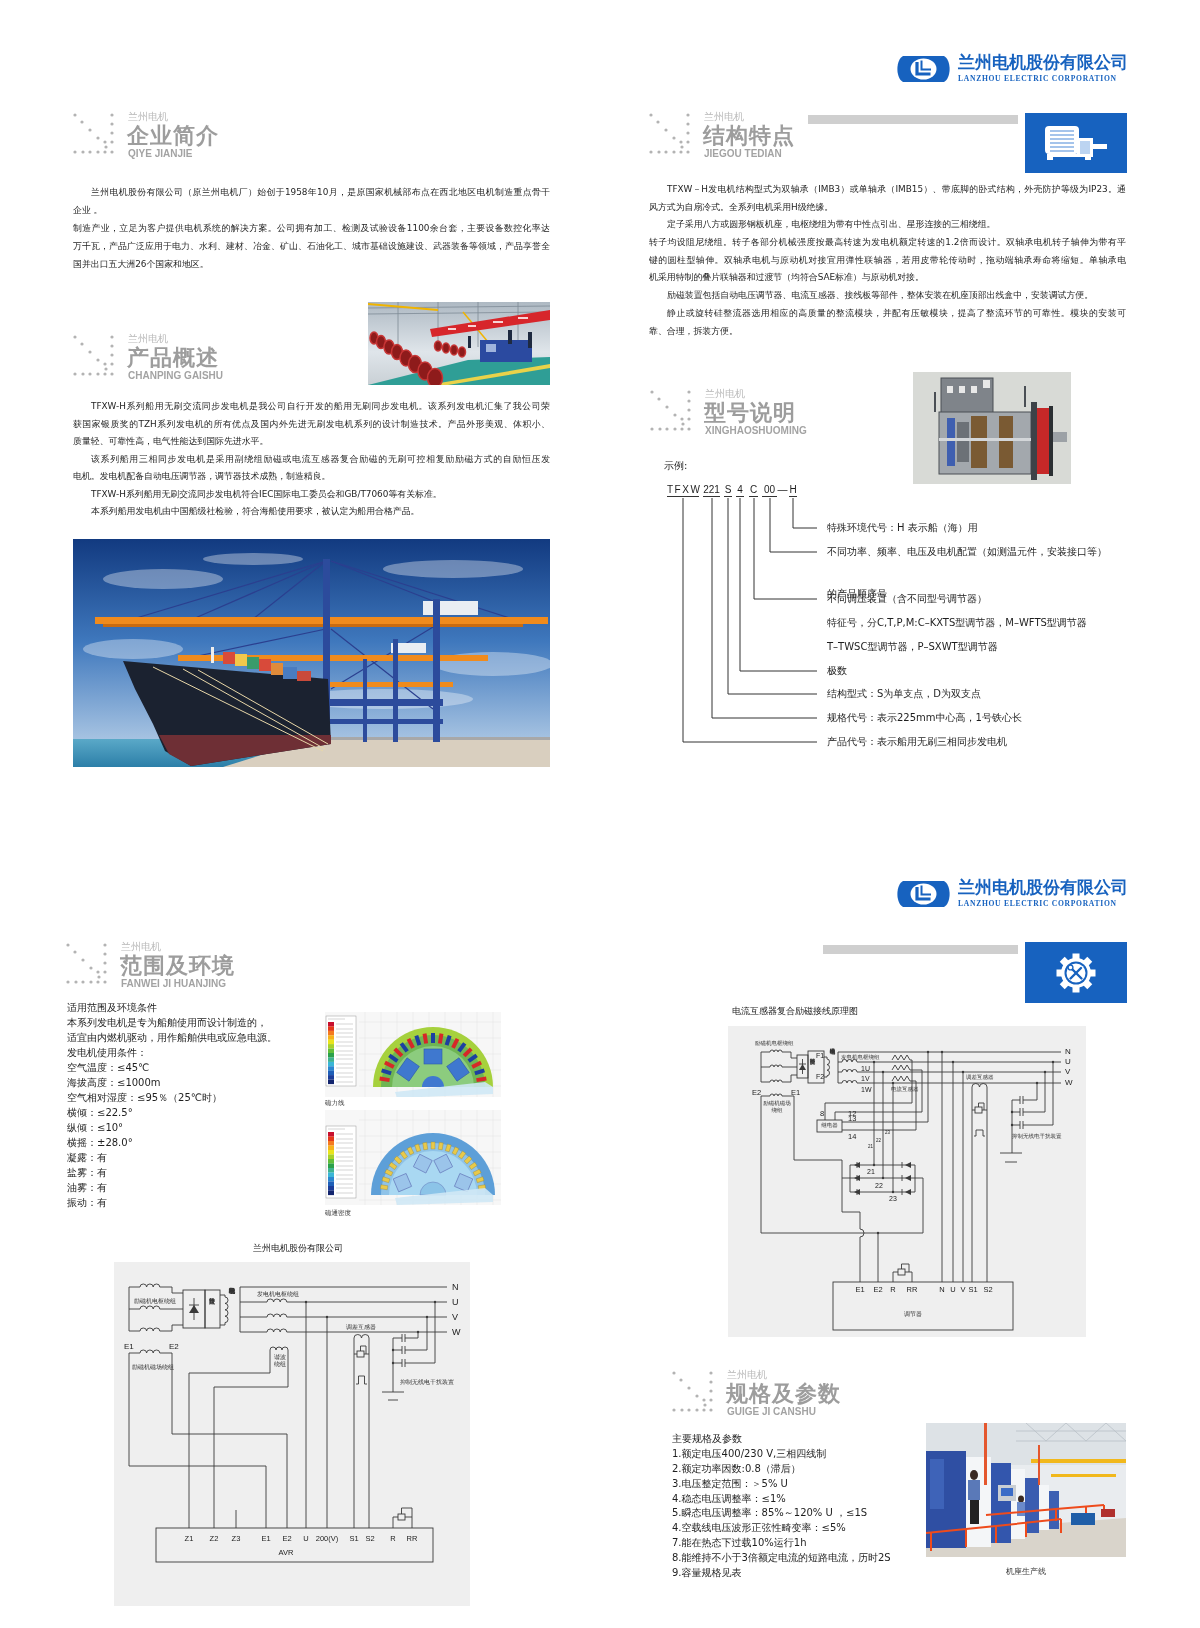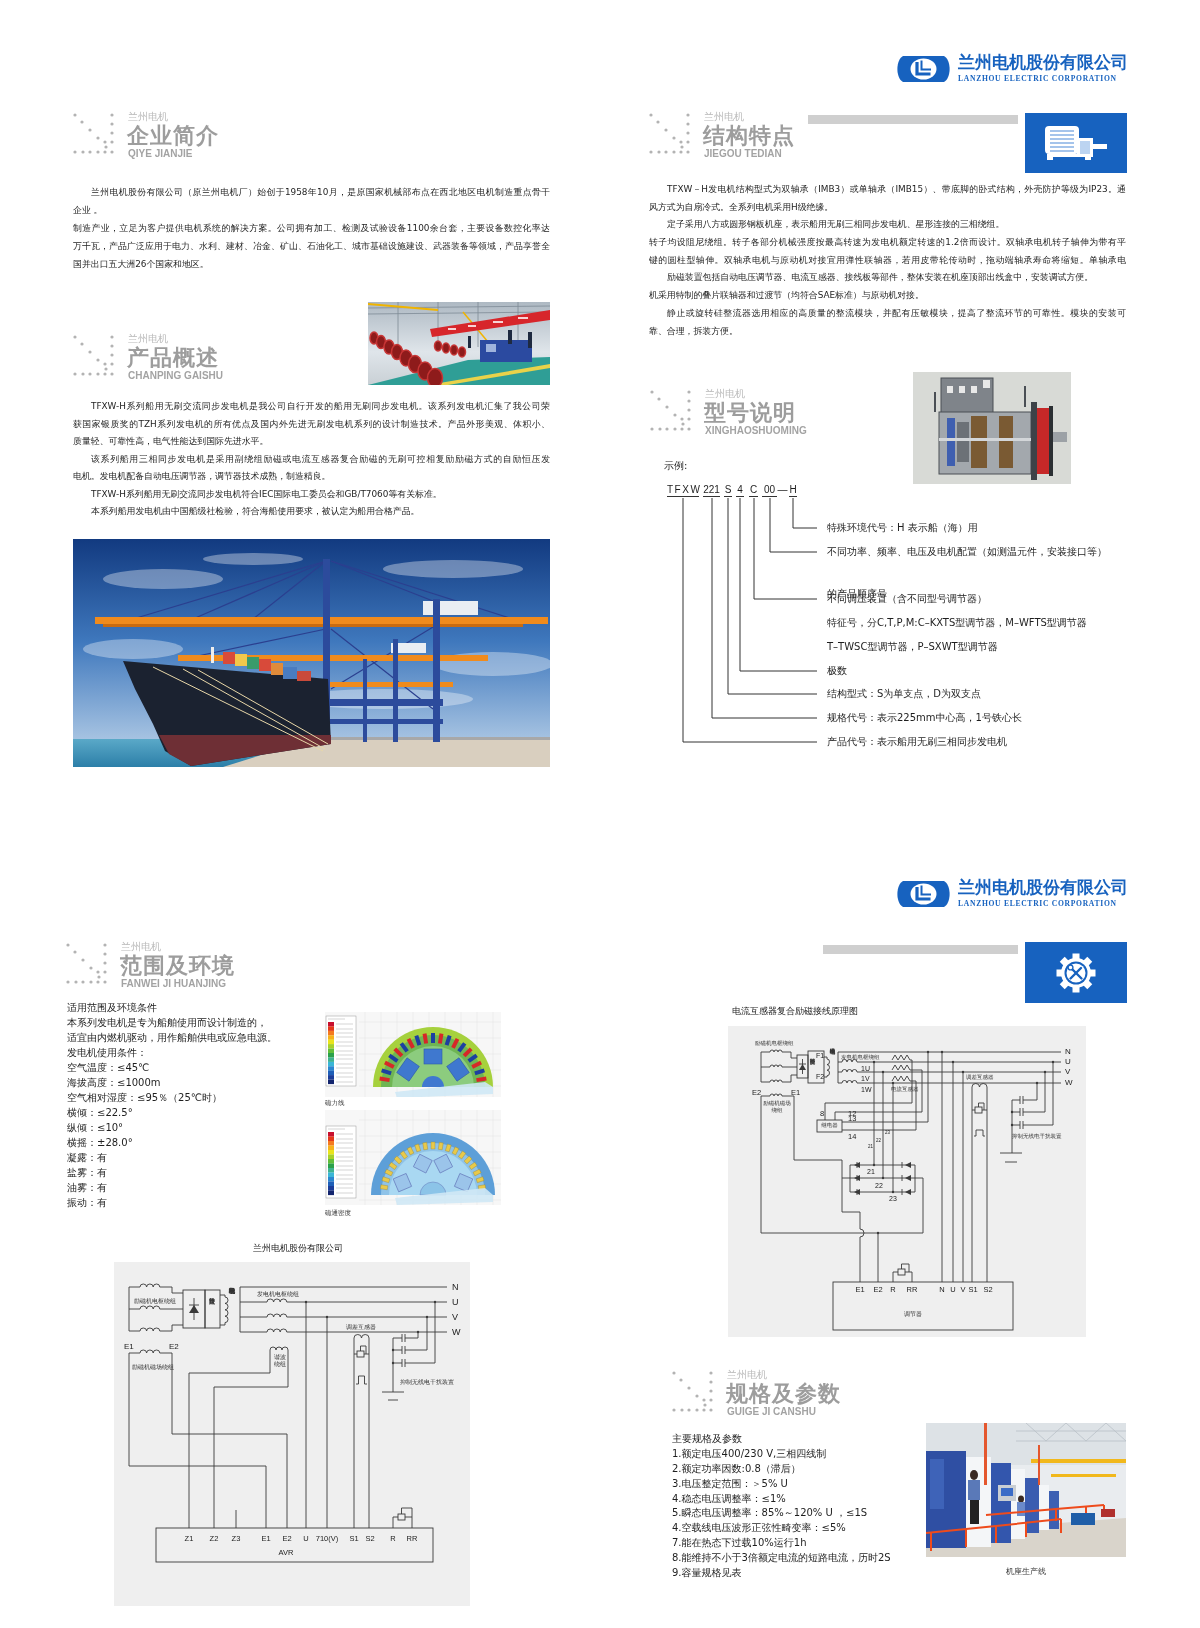--- a/index.html
+++ b/index.html
@@ -276,25 +276,25 @@
         <use href="#dotmark"></use>
       </svg>
     <div class="kicker">兰州电机</div>
     <div class="title">结构特点</div>
     <div class="pinyin">JIEGOU TEDIAN</div>
   </div>
 
   <div class="body-lines lh177" style="left:49px;top:181px">
     <div class="ln ind">TFXW－H发电机结构型式为双轴承（IMB3）或单轴承（IMB15）、带底脚的卧式结构，外壳防护等级为IP23。通</div>
     <div class="ln end">风方式为自扇冷式。全系列电机采用H级绝缘。</div>
-    <div class="ln ind end">定子采用八方或圆形钢板机座，表示船用无刷三相同步发电机、星形连接的三相绕组。</div>
+    <div class="ln ind end">定子采用八方或圆形钢板机座，电枢绕组为带有中性点引出、星形连接的三相绕组。</div>
     <div class="ln">转子均设阻尼绕组。转子各部分机械强度按最高转速为发电机额定转速的1.2倍而设计。双轴承电机转子轴伸为带有平</div>
     <div class="ln">键的圆柱型轴伸。双轴承电机与原动机对接宜用弹性联轴器，若用皮带轮传动时，拖动端轴承寿命将缩短。单轴承电</div>
+    <div class="ln end">机采用特制的叠片联轴器和过渡节（均符合SAE标准）与原动机对接。</div>
     <div class="ln ind end">励磁装置包括自动电压调节器、电流互感器、接线板等部件，整体安装在机座顶部出线盒中，安装调试方便。</div>
-    <div class="ln end">机采用特制的叠片联轴器和过渡节（均符合SAE标准）与原动机对接。</div>
     <div class="ln ind">静止或旋转硅整流器选用相应的高质量的整流模块，并配有压敏模块，提高了整流环节的可靠性。模块的安装可</div>
     <div class="ln end">靠、合理，拆装方便。</div>
   </div>
 
   <div class="sec-head" style="left:50px;top:390px">
     <svg class="dots">
         <use href="#dotmark"></use>
       </svg>
     <div class="kicker">兰州电机</div>
     <div class="title">型号说明</div>
@@ -579,21 +579,21 @@
     <div class="dl" style="left:286px;top:116px">抑制无线电干扰装置</div>
     <div class="dl lt" style="left:10px;top:80px;font-size:8px">E1</div>
     <div class="dl lt" style="left:55px;top:80px;font-size:8px">E2</div>
     <div class="dl" style="left:18px;top:101px">励磁机磁场绕组</div>
     <div class="dl t" style="left:75px;top:272px">Z1</div>
     <div class="dl t" style="left:100px;top:272px">Z2</div>
     <div class="dl t" style="left:122px;top:272px">Z3</div>
     <div class="dl t" style="left:152px;top:272px">E1</div>
     <div class="dl t" style="left:173px;top:272px">E2</div>
     <div class="dl t" style="left:192px;top:272px">U</div>
-    <div class="dl t" style="left:213px;top:272px">710(V)</div>
+    <div class="dl t" style="left:213px;top:272px">200(V)</div>
     <div class="dl t" style="left:240px;top:272px">S1</div>
     <div class="dl t" style="left:256px;top:272px">S2</div>
     <div class="dl t" style="left:279px;top:272px">R</div>
     <div class="dl t" style="left:298px;top:272px">RR</div>
     <div class="dl t" style="left:172px;top:286px">AVR</div>
   </div>
 </section>
 
 <section class="page" style="left:600px;top:814px">
 

